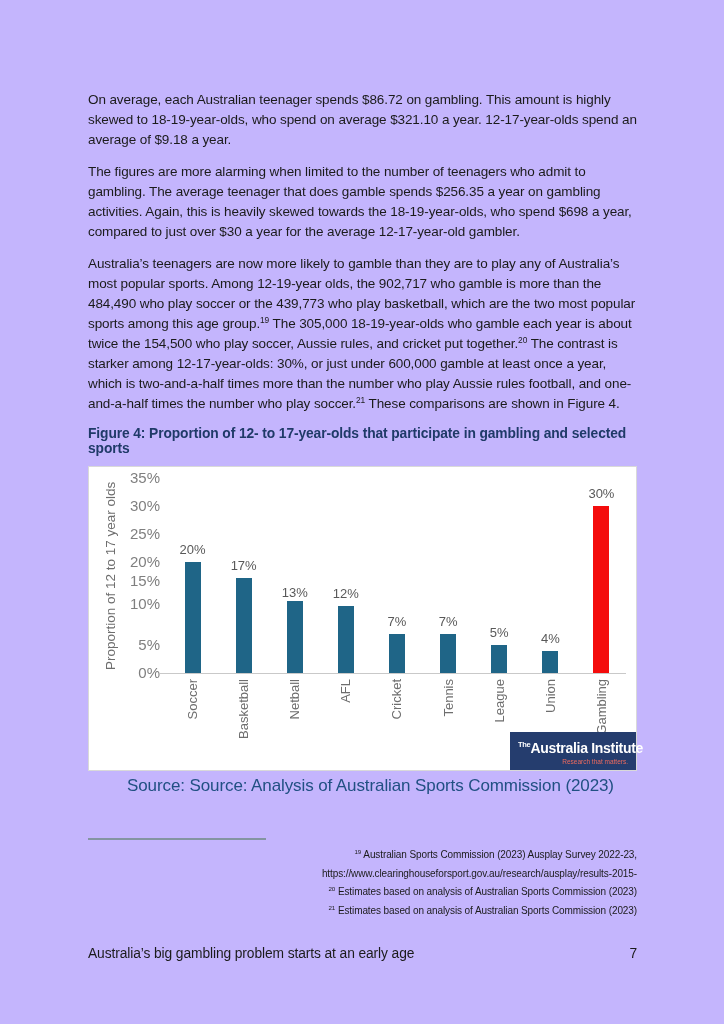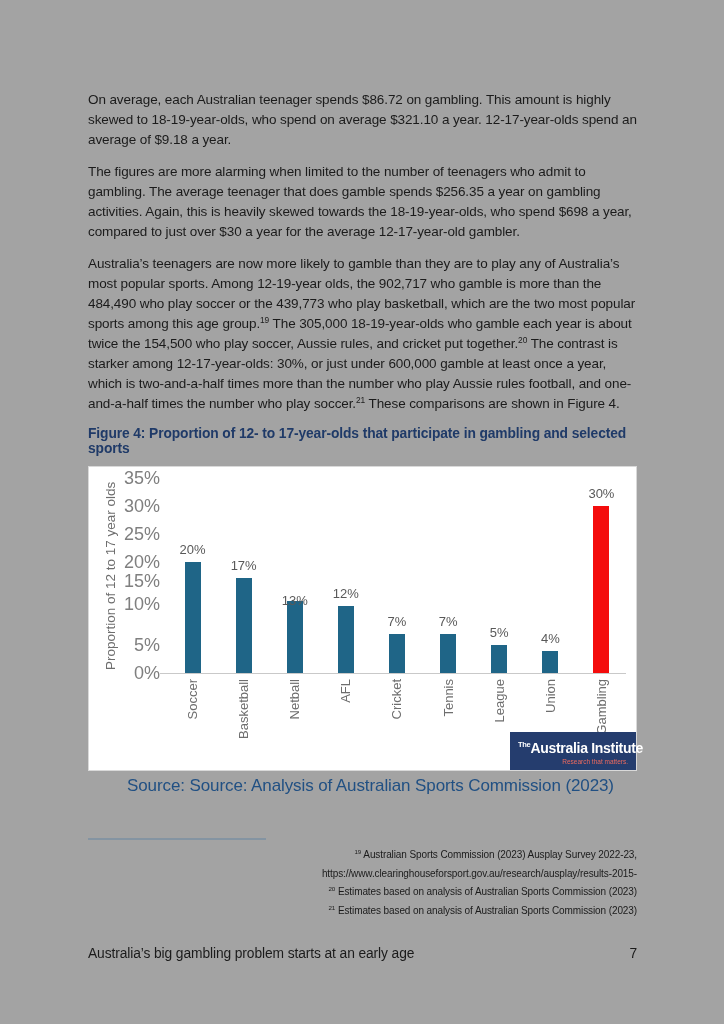--- a/index.html
+++ b/index.html
@@ -4,21 +4,21 @@
 <style>
   * { margin: 0; padding: 0; box-sizing: border-box; }
   html, body { background: #ffffff; }
   body {
     width: 724px; height: 1024px;
     font-family: "Liberation Sans", sans-serif;
     color: #1b1b1b;
     position: relative;
     overflow: hidden;
   }
-  .page { position: absolute; inset: 0; background: #a3a3a3; }
+  .page { position: absolute; inset: 0; background: #c4b5fd; }
   .content {
     position: absolute; left: 88px; top: 90px; width: 549px;
   }
   
   .para {
     font-size: 13.5px; line-height: 20px; letter-spacing: -0.1px;
     margin-bottom: 12px; color: #1b1b1b;
   }
   .para sup { font-size: 0.62em; line-height: 0; }
   
@@ -34,21 +34,21 @@
   }
   .y-axis-title {
     position: absolute; left: 14px; top: 11px; height: 195px;
     display: flex; align-items: center; justify-content: center;
     writing-mode: vertical-rl; transform: rotate(180deg);
     font-size: 13.5px; color: #6e6e6e; letter-spacing: 0;
   }
   .yticks { position: absolute; left: 0; top: 0; width: 71px; height: 100%; }
   .ytick {
     position: absolute; right: 0; width: 40px; text-align: right;
-    font-size: 18px; line-height: 18px; color: #7f7f7f;
+    font-size: 15px; line-height: 18px; color: #7f7f7f;
   }
   .plot-area {
     position: absolute; left: 78px; top: 11px; width: 460px; height: 195px;
     display: flex; align-items: flex-end;
   }
   .slot { flex: 1; position: relative; display: flex; justify-content: center; align-items: flex-end; height: 100%; }
   .bar { width: 16px; }
   .bar-label {
     position: absolute; left: 0; width: 100%; text-align: center;
     font-size: 13px; color: #595959;
@@ -120,21 +120,21 @@
       <div class="plot-area">
           <div class="slot">
             <div class="bar-label" style="bottom: 116.429px;">20%</div>
             <div class="bar" style="height: 111.429px; background: rgb(31, 101, 135);"></div>
           </div>
           <div class="slot">
             <div class="bar-label" style="bottom: 99.7143px;">17%</div>
             <div class="bar" style="height: 94.7143px; background: rgb(31, 101, 135);"></div>
           </div>
           <div class="slot">
-            <div class="bar-label" style="bottom: 65px;">13%</div>
+            <div class="bar-label" style="bottom: 73px;">13%</div>
             <div class="bar" style="height: 72.4286px; background: rgb(31, 101, 135);"></div>
           </div>
           <div class="slot">
             <div class="bar-label" style="bottom: 71.8571px;">12%</div>
             <div class="bar" style="height: 66.8571px; background: rgb(31, 101, 135);"></div>
           </div>
           <div class="slot">
             <div class="bar-label" style="bottom: 44px;">7%</div>
             <div class="bar" style="height: 39px; background: rgb(31, 101, 135);"></div>
           </div>

